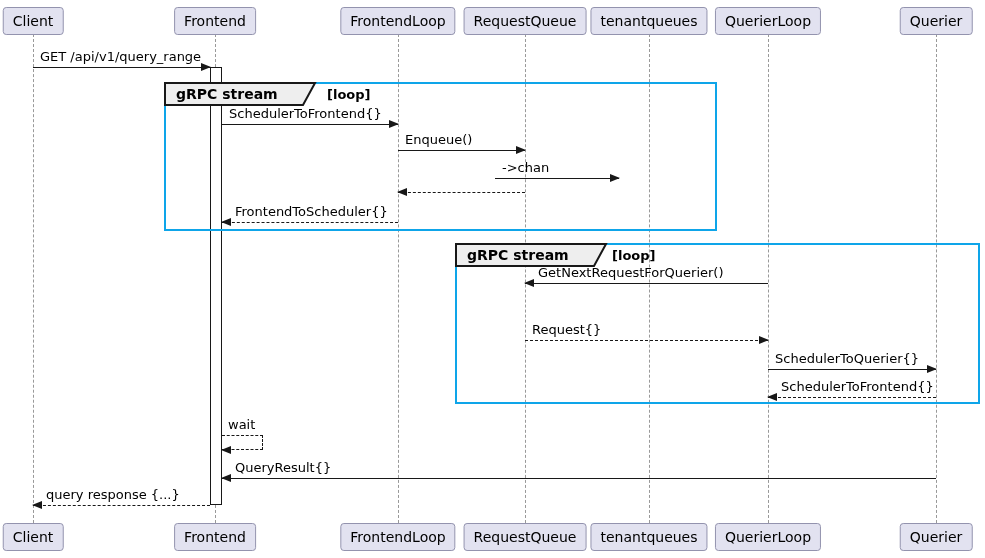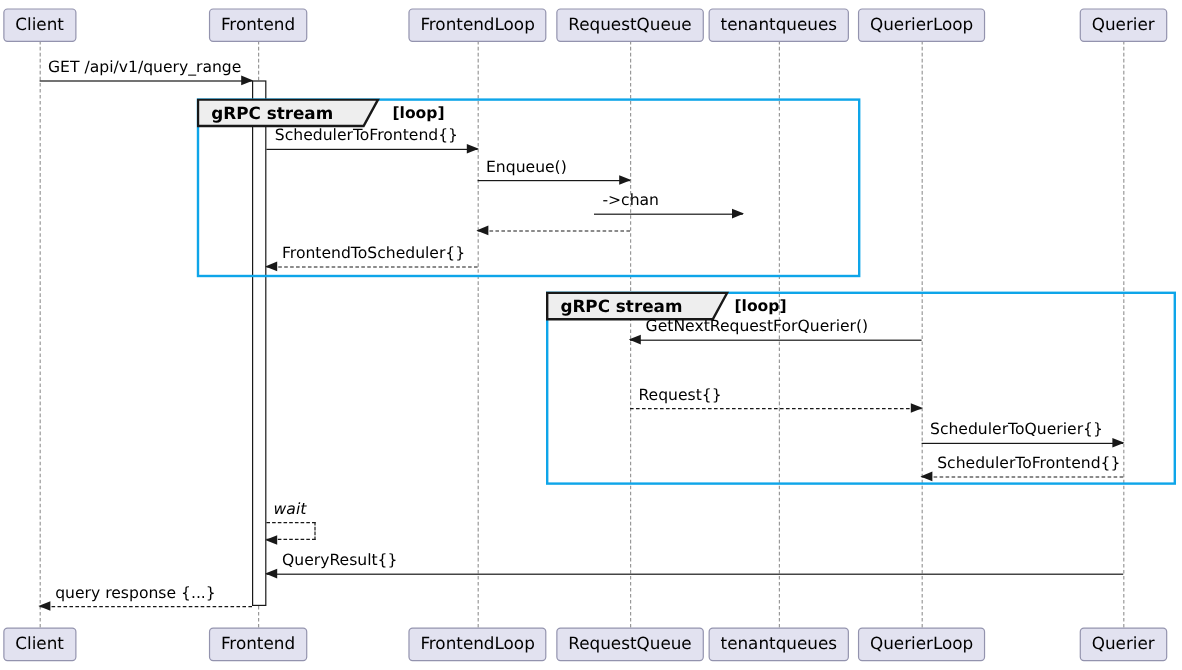--- a/index.html
+++ b/index.html
@@ -31,21 +31,21 @@
   .msg.dashed{border-bottom-style:dashed;}
   .msg-label{position:absolute;bottom:3px;left:7px;font-size:13px;line-height:15px;white-space:nowrap;}
   .msg.to-left .msg-label{left:13px;}
   .arrow{position:absolute;width:0;height:0;bottom:-4px;}
   .arrow.right{right:-1px;border-top:4px solid transparent;border-bottom:4px solid transparent;
                border-left:10px solid #181818;}
   .arrow.left{left:-1px;border-top:4px solid transparent;border-bottom:4px solid transparent;
               border-right:10px solid #181818;}
 
   
-  .self-msg{position:absolute;left:222px;top:417px;font-style:italic;}
+  .self-msg{position:absolute;left:222px;top:417px;}
   .self-label{font-size:13px;line-height:15px;margin-left:6px;white-space:nowrap;}
   .self-shape{position:relative;width:40px;height:13px;margin-top:3px;
               border-top:1px dashed #181818;border-right:1px dashed #181818;
               border-bottom:1px dashed #181818;}
   .self-shape .arrow.left{bottom:-5px;}
 </style>
 </head>
 <body>
 
 <div class="canvas">

